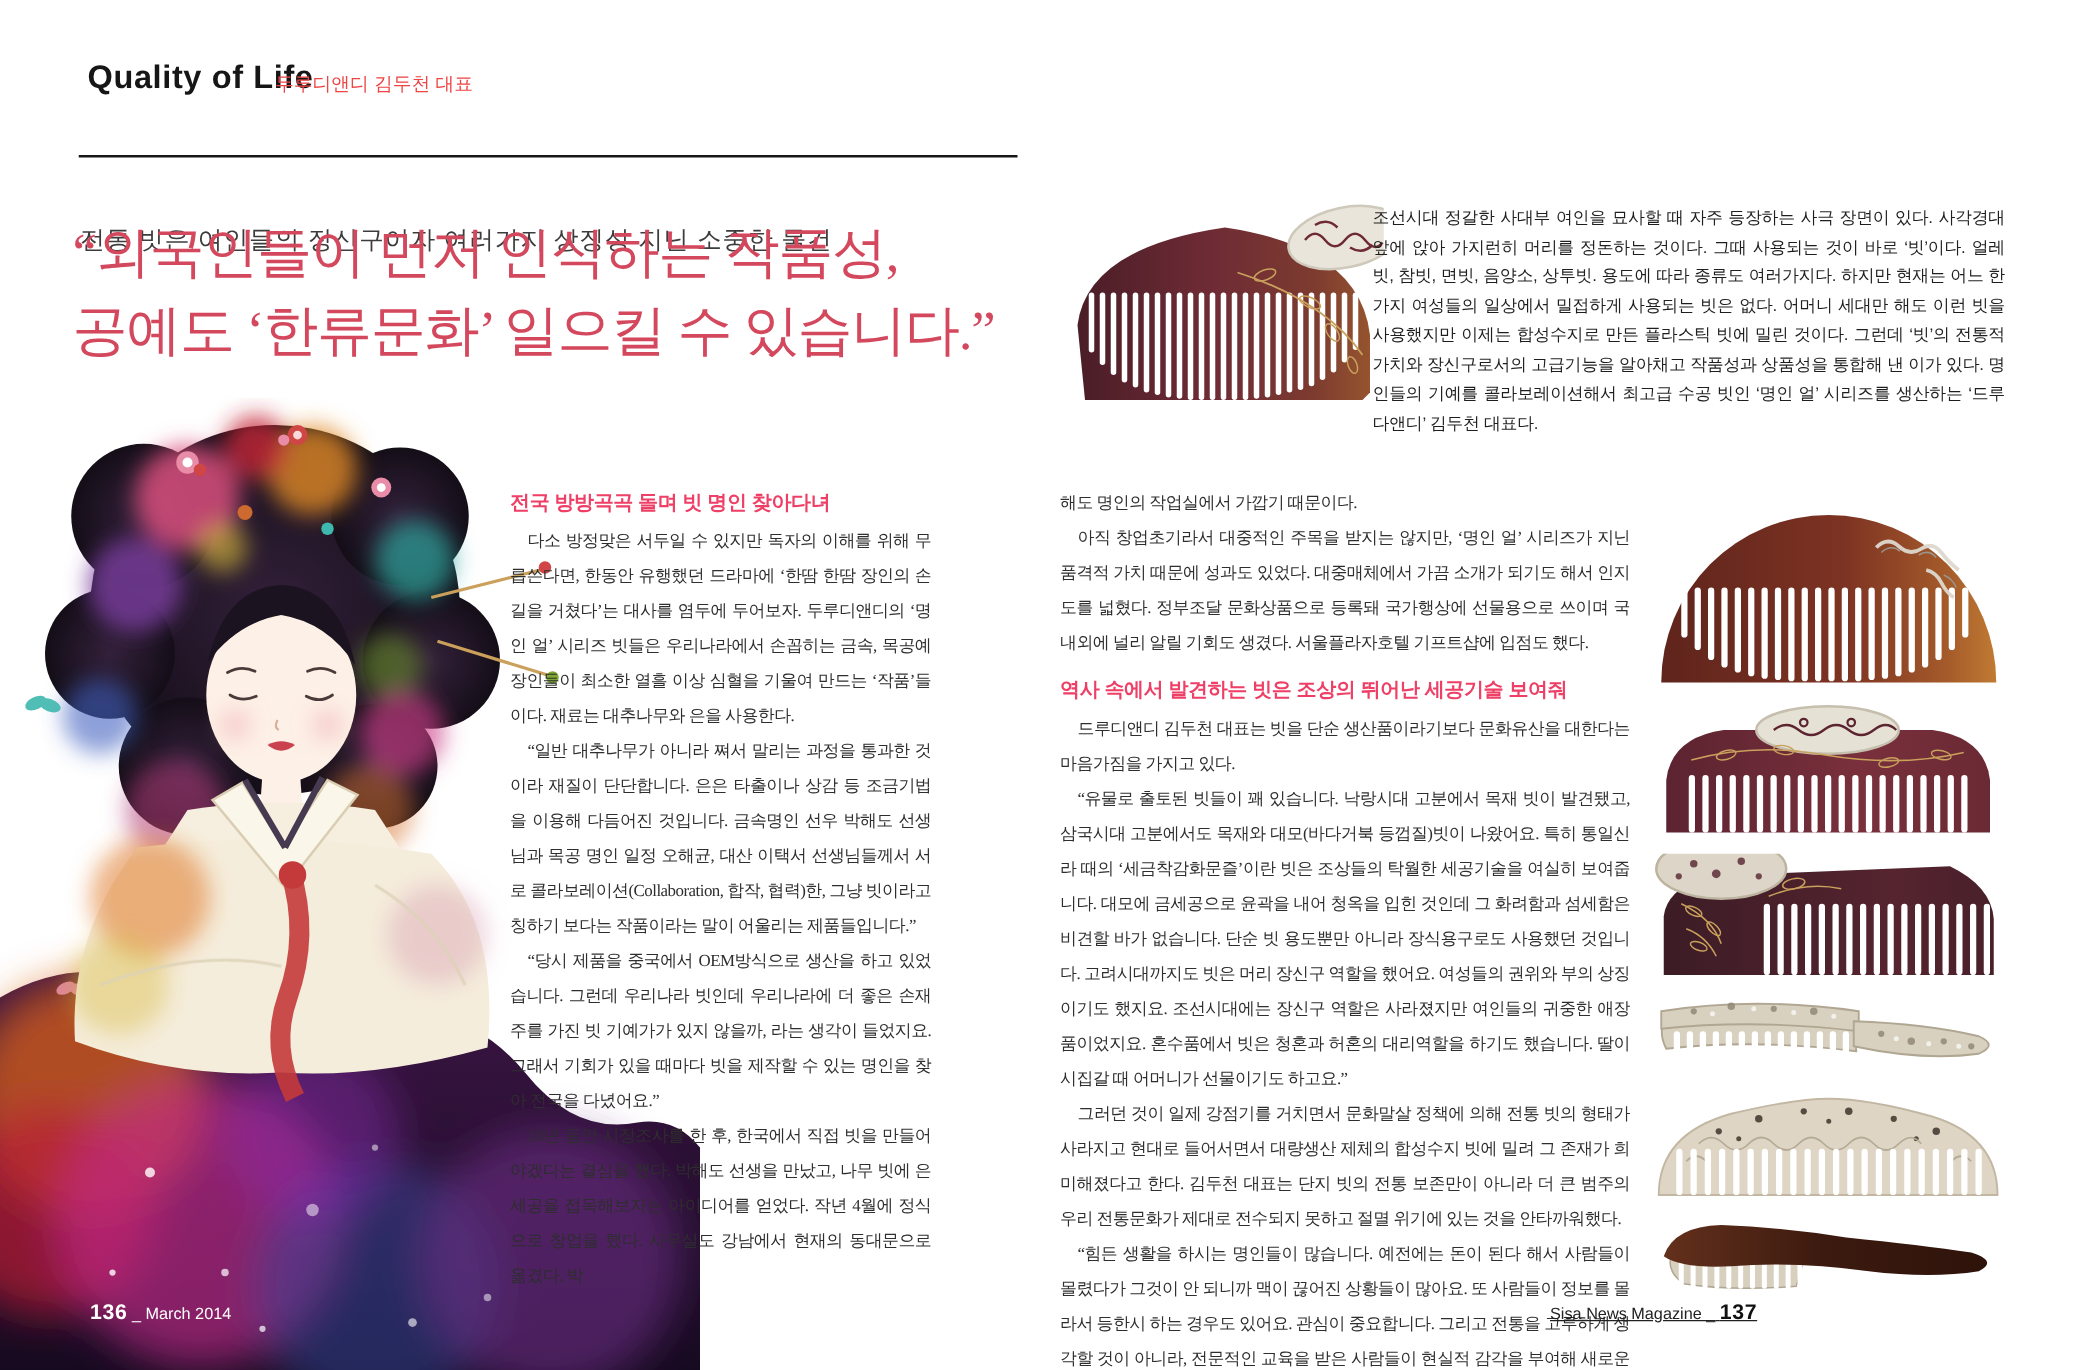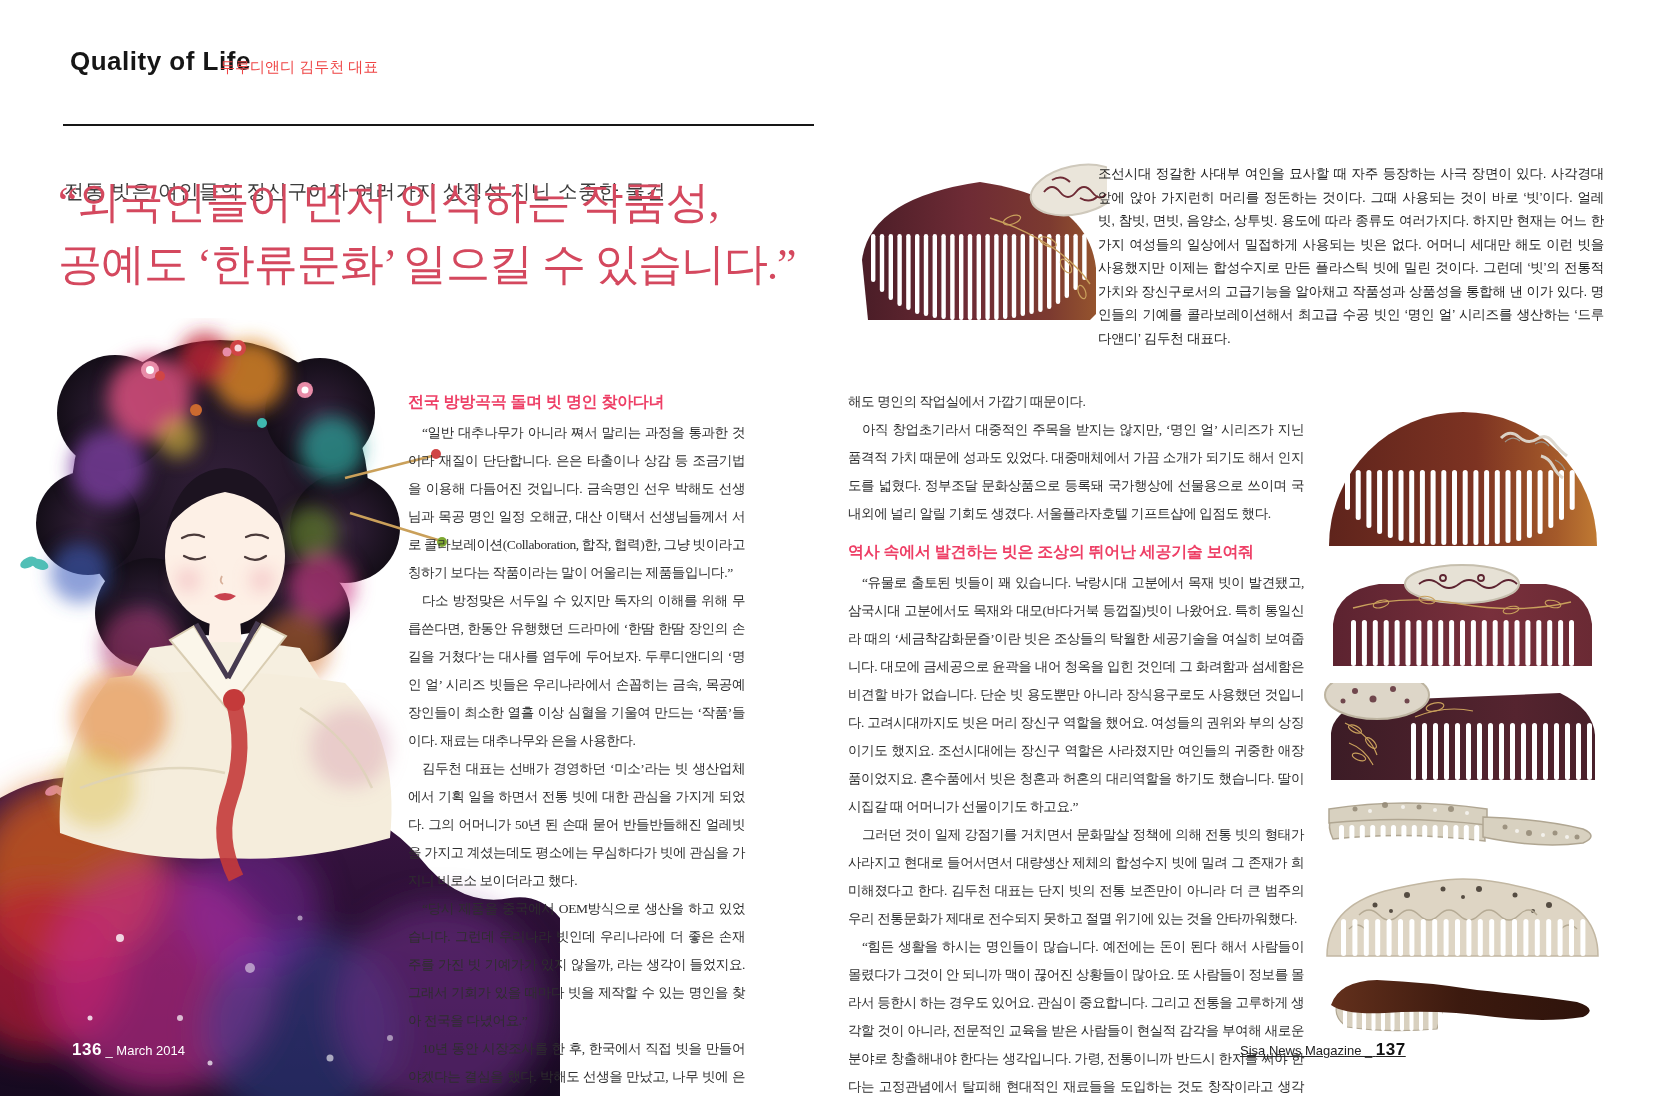--- a/index.html
+++ b/index.html
@@ -108,31 +108,31 @@
     <g stroke="#6e2b35" stroke-width="2" fill="none">
       <path d="M192,50 q8,-10 16,0 q8,10 16,0 q8,-10 16,0 q8,10 14,2"></path>
       <path d="M200,38 q10,-6 18,2 M228,56 q10,6 18,-2"></path>
     </g>
   </svg>
 
   <div class="abs intro">조선시대 정갈한 사대부 여인을 묘사할 때 자주 등장하는 사극 장면이 있다. 사각경대 앞에 앉아 가지런히 머리를 정돈하는 것이다. 그때 사용되는 것이 바로 ‘빗’이다. 얼레빗, 참빗, 면빗, 음양소, 상투빗. 용도에 따라 종류도 여러가지다. 하지만 현재는 어느 한 가지 여성들의 일상에서 밀접하게 사용되는 빗은 없다. 어머니 세대만 해도 이런 빗을 사용했지만 이제는 합성수지로 만든 플라스틱 빗에 밀린 것이다. 그런데 ‘빗’의 전통적 가치와 장신구로서의 고급기능을 알아채고 작품성과 상품성을 통합해 낸 이가 있다. 명인들의 기예를 콜라보레이션해서 최고급 수공 빗인 ‘명인 얼’ 시리즈를 생산하는 ‘드루다앤디’ 김두천 대표다.</div>
 
   <div class="abs col col-left">
     <h3 class="sec-head">전국 방방곡곡 돌며 빗 명인 찾아다녀</h3>
+    <p class="ind">다소 방정맞은 서두일 수 있지만 독자의 이해를 위해 무릅쓴다면, 한동안 유행했던 드라마에 ‘한땀 한땀 장인의 손길을 거쳤다’는 대사를 염두에 두어보자. 두루디앤디의 ‘명인 얼’ 시리즈 빗들은 우리나라에서 손꼽히는 금속, 목공예 장인들이 최소한 열흘 이상 심혈을 기울여 만드는 ‘작품’들이다. 재료는 대추나무와 은을 사용한다.</p>
     <p class="ind">“일반 대추나무가 아니라 쪄서 말리는 과정을 통과한 것이라 재질이 단단합니다. 은은 타출이나 상감 등 조금기법을 이용해 다듬어진 것입니다. 금속명인 선우 박해도 선생님과 목공 명인 일정 오해균, 대산 이택서 선생님들께서 서로 콜라보레이션(Collaboration, 합작, 협력)한, 그냥 빗이라고 칭하기 보다는 작품이라는 말이 어울리는 제품들입니다.”</p>
-    <p class="ind">다소 방정맞은 서두일 수 있지만 독자의 이해를 위해 무릅쓴다면, 한동안 유행했던 드라마에 ‘한땀 한땀 장인의 손길을 거쳤다’는 대사를 염두에 두어보자. 두루디앤디의 ‘명인 얼’ 시리즈 빗들은 우리나라에서 손꼽히는 금속, 목공예 장인들이 최소한 열흘 이상 심혈을 기울여 만드는 ‘작품’들이다. 재료는 대추나무와 은을 사용한다.</p>
-    <p class="ind">김두천 대표는 선배가 경영하던 ‘미소’라는 빗 생산업체에서 기획 일을 하면서 전통 빗에 대한 관심을 가지게 되었다. 그의 어머니가 50년 된 손때 묻어 반들반들해진 얼레빗을 가지고 계셨는데도 평소에는 무심하다가 빗에 관심을 가지니 비로소 보이더라고 했다.</p>
     <p class="ind">“당시 제품을 중국에서 OEM방식으로 생산을 하고 있었습니다. 그런데 우리나라 빗인데 우리나라에 더 좋은 손재주를 가진 빗 기예가가 있지 않을까, 라는 생각이 들었지요. 그래서 기회가 있을 때마다 빗을 제작할 수 있는 명인을 찾아 전국을 다녔어요.”</p>
     <p class="ind">10년 동안 시장조사를 한 후, 한국에서 직접 빗을 만들어야겠다는 결심을 했다. 박해도 선생을 만났고, 나무 빗에 은세공을 접목해보자는 아이디어를 얻었다. 작년 4월에 정식으로 창업을 했다. 사무실도 강남에서 현재의 동대문으로 옮겼다. 박</p>
   </div>
 
   <div class="abs col col-right">
     <p>해도 명인의 작업실에서 가깝기 때문이다.</p>
     <p class="ind">아직 창업초기라서 대중적인 주목을 받지는 않지만, ‘명인 얼’ 시리즈가 지닌 품격적 가치 때문에 성과도 있었다. 대중매체에서 가끔 소개가 되기도 해서 인지도를 넓혔다. 정부조달 문화상품으로 등록돼 국가행상에 선물용으로 쓰이며 국내외에 널리 알릴 기회도 생겼다. 서울플라자호텔 기프트샵에 입점도 했다.</p>
     <h3 class="sec-head second">역사 속에서 발견하는 빗은 조상의 뛰어난 세공기술 보여줘</h3>
+    <p class="ind">드루디앤디 김두천 대표는 빗을 단순 생산품이라기보다 문화유산을 대한다는 마음가짐을 가지고 있다.</p>
     <p class="ind">“유물로 출토된 빗들이 꽤 있습니다. 낙랑시대 고분에서 목재 빗이 발견됐고, 삼국시대 고분에서도 목재와 대모(바다거북 등껍질)빗이 나왔어요. 특히 통일신라 때의 ‘세금착감화문즐’이란 빗은 조상들의 탁월한 세공기술을 여실히 보여줍니다. 대모에 금세공으로 윤곽을 내어 청옥을 입힌 것인데 그 화려함과 섬세함은 비견할 바가 없습니다. 단순 빗 용도뿐만 아니라 장식용구로도 사용했던 것입니다. 고려시대까지도 빗은 머리 장신구 역할을 했어요. 여성들의 권위와 부의 상징이기도 했지요. 조선시대에는 장신구 역할은 사라졌지만 여인들의 귀중한 애장품이었지요. 혼수품에서 빗은 청혼과 허혼의 대리역할을 하기도 했습니다. 딸이 시집갈 때 어머니가 선물이기도 하고요.”</p>
     <p class="ind">그러던 것이 일제 강점기를 거치면서 문화말살 정책에 의해 전통 빗의 형태가 사라지고 현대로 들어서면서 대량생산 제체의 합성수지 빗에 밀려 그 존재가 희미해졌다고 한다. 김두천 대표는 단지 빗의 전통 보존만이 아니라 더 큰 범주의 우리 전통문화가 제대로 전수되지 못하고 절멸 위기에 있는 것을 안타까워했다.</p>
     <p class="ind">“힘든 생활을 하시는 명인들이 많습니다. 예전에는 돈이 된다 해서 사람들이 몰렸다가 그것이 안 되니까 맥이 끊어진 상황들이 많아요. 또 사람들이 정보를 몰라서 등한시 하는 경우도 있어요. 관심이 중요합니다. 그리고 전통을 고루하게 생각할 것이 아니라, 전문적인 교육을 받은 사람들이 현실적 감각을 부여해 새로운 분야로 창출해내야 한다는 생각입니다. 가령, 전통이니까 반드시 한지를 써야 한다는 고정관념에서 탈피해 현대적인 재료들을 도입하는 것도 창작이라고 생각해요.”</p>
   </div>
 
   <div class="abs gallery">
 
     <svg class="comb-item" width="296" height="150" viewBox="0 0 296 150" style="margin-bottom:16px">
       <defs>
           <linearGradient id="g1" x1="0" y1="0" x2="1" y2="0">

